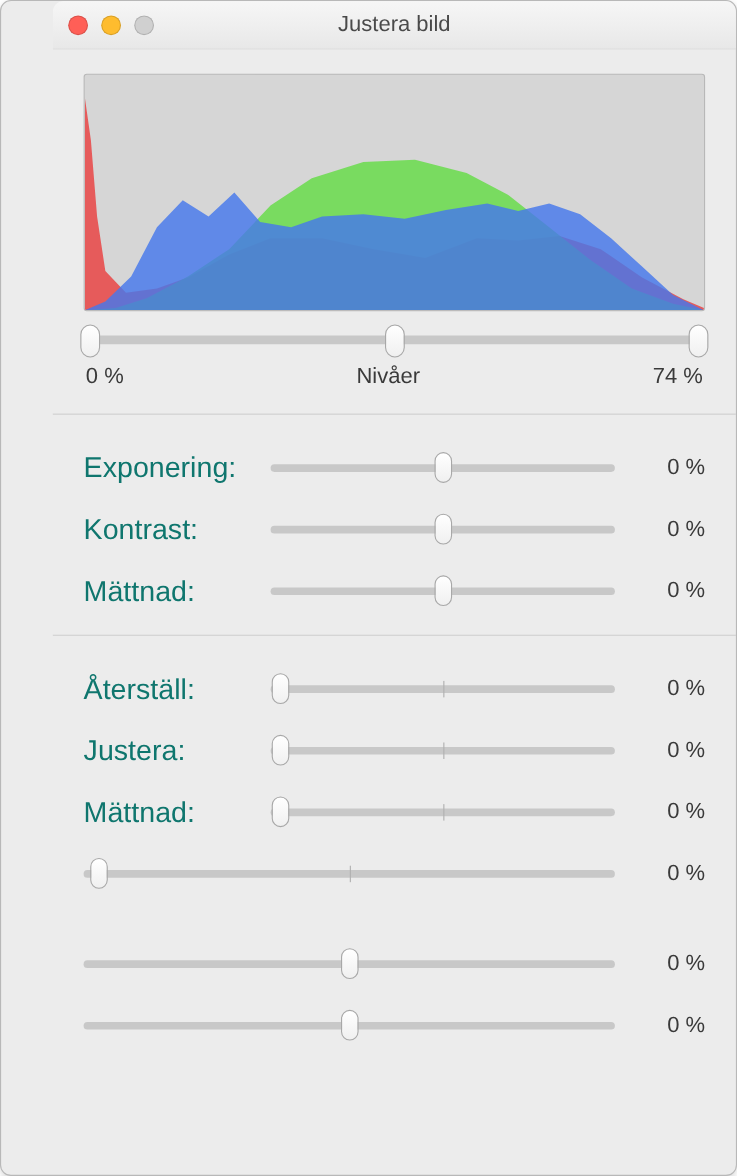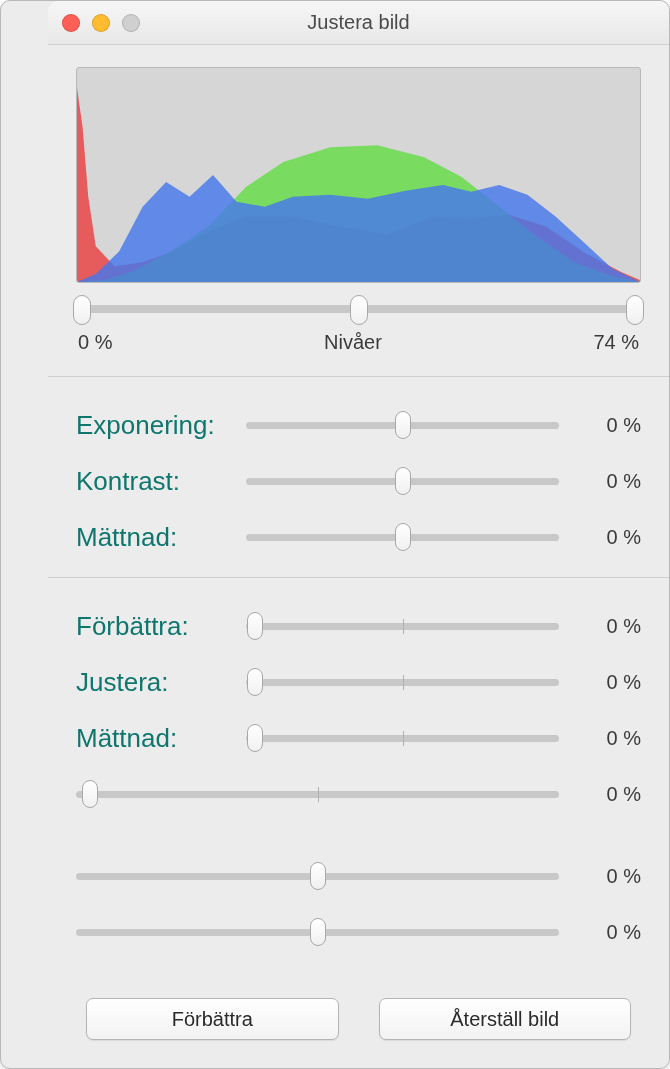--- a/index.html
+++ b/index.html
@@ -239,21 +239,21 @@
             <div class="slider-track">
               <div class="slider-thumb" style="left: 50%;"></div>
             </div>
           </div>
           <div class="slider-value">0 %</div>
         </div>
       </div>
     <div class="divider"></div>
     <div class="sliders-section" id="group2">
         <div class="slider-row">
-          <div class="slider-label">Förbättra:</div>
+          <div class="slider-label">Återställ:</div>
           <div class="slider-wrap">
             <div class="slider-track">
               <div class="slider-tick"></div>
               <div class="slider-thumb" style="left: 3%;"></div>
             </div>
           </div>
           <div class="slider-value">0 %</div>
         </div>
         <div class="slider-row">
           <div class="slider-label">Justera:</div>
@@ -298,19 +298,15 @@
         <div class="slider-row">
           <div class="slider-wrap">
             <div class="slider-track">
               <div class="slider-thumb" style="left: 50%;"></div>
             </div>
           </div>
           <div class="slider-value">0 %</div>
         </div>
       </div>
 
-    <div class="buttons">
-      <button class="btn">Förbättra</button>
-      <button class="btn">Återställ bild</button>
-    </div>
 
   </div>
 </div>
 
 </body></html>

